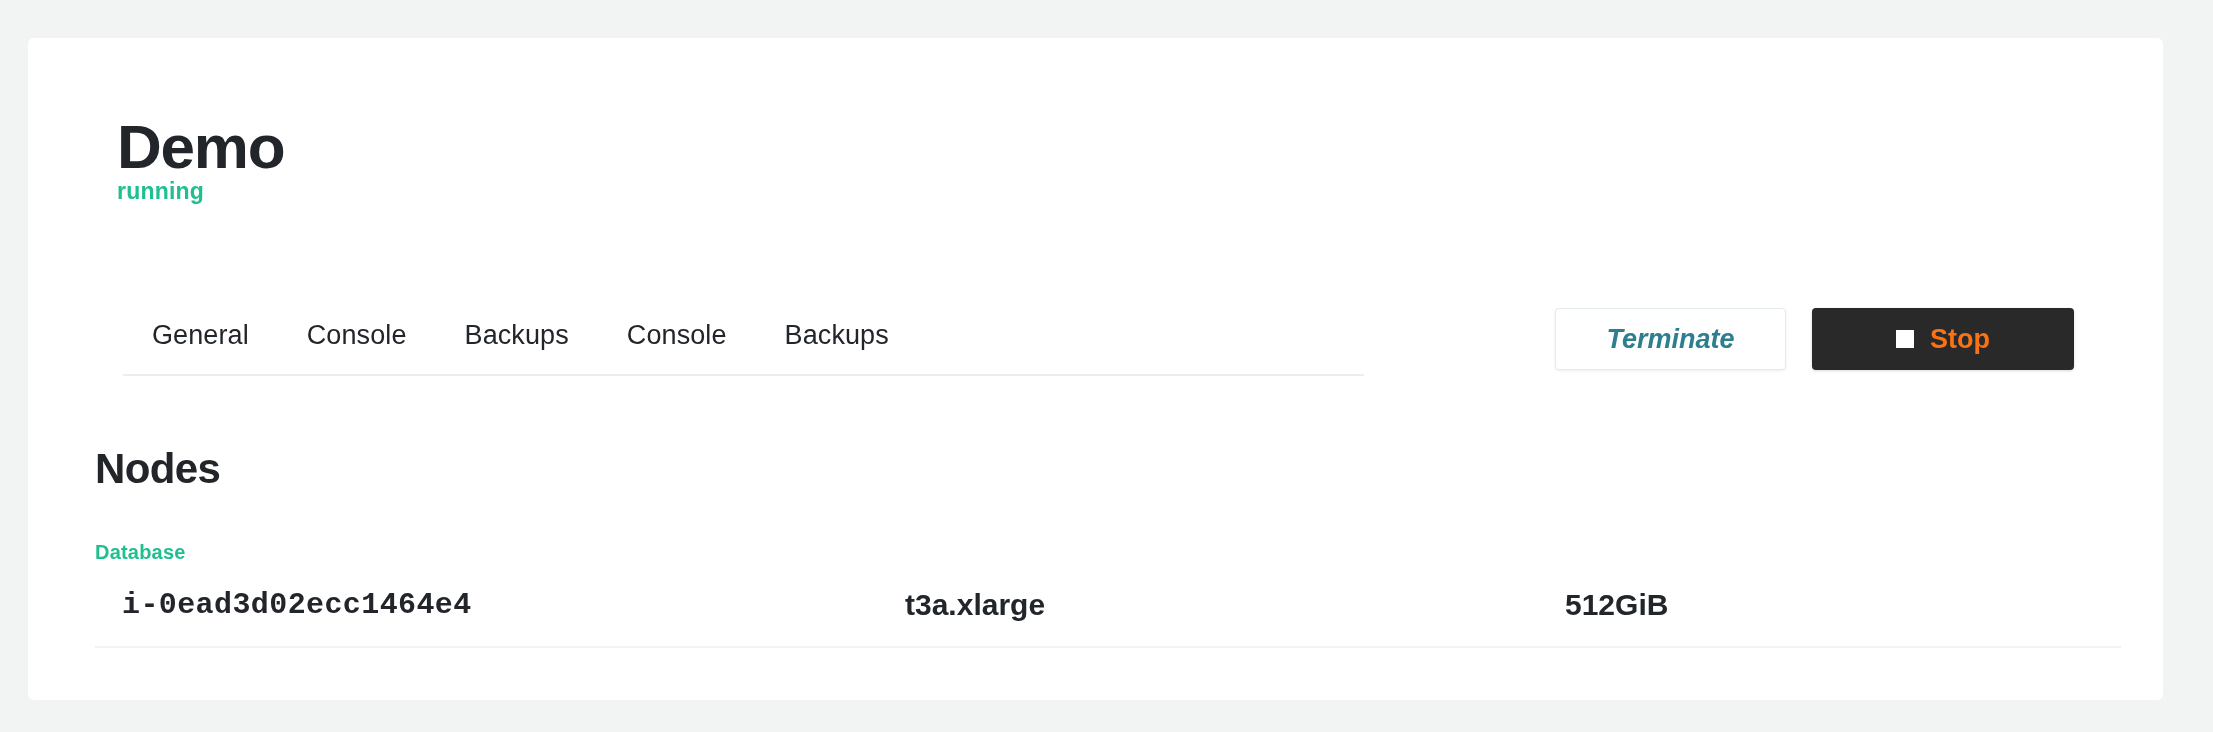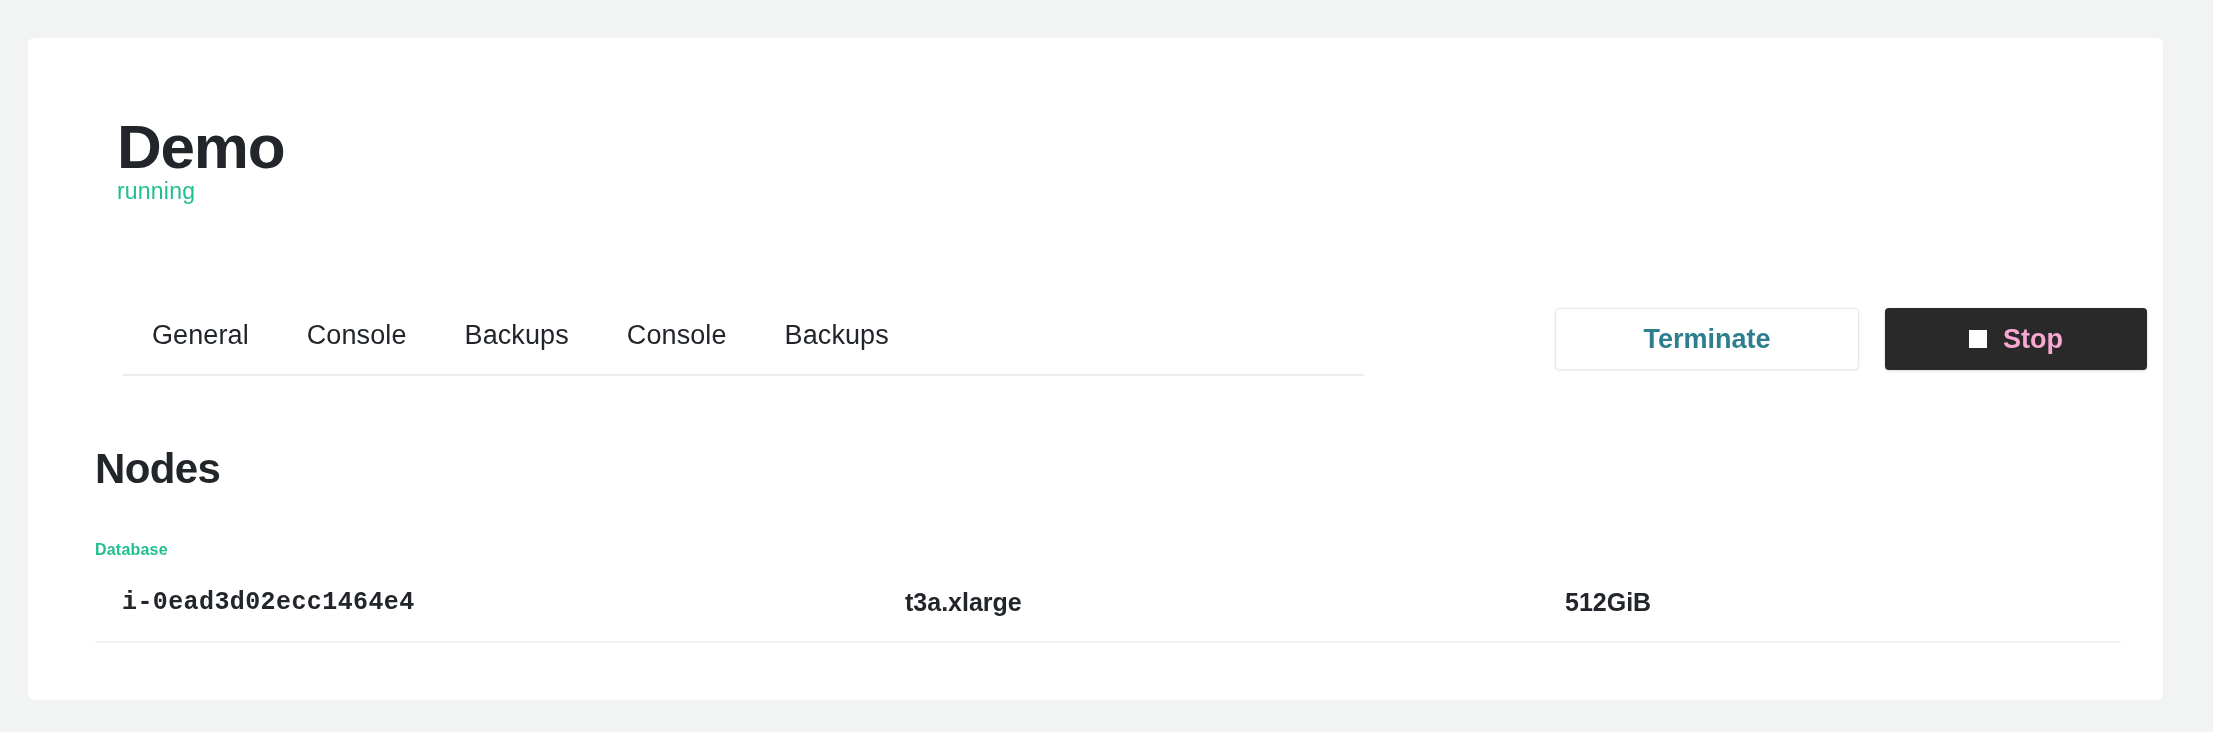--- a/index.html
+++ b/index.html
@@ -45,21 +45,21 @@
     font-size: 62px;
     font-weight: bold;
     color: #22262a;
     letter-spacing: -1.2px;
     line-height: 1;
     margin: 0;
   }
   .status-badge {
     margin-left: 22px;
     font-size: 23px;
-    font-weight: normal;
+    font-weight: bold;
     color: #20bf8f;
     letter-spacing: 0.2px;
   }
 
   
   .tabbar {
     position: absolute;
     left: 95px;
     top: 258px;
     width: 1241px;
@@ -112,32 +112,33 @@
     font-size: 27px;
     font-weight: bold;
     border-radius: 4px;
     cursor: pointer;
     display: inline-flex;
     align-items: center;
     justify-content: center;
     line-height: 1;
   }
   .btn-terminate {
-    width: 304px;
+    width: 231px;
     height: 62px;
     background: #ffffff;
     color: #2d7f8e;
     border: 1px solid #e3eaea;
     box-shadow: 0 1px 3px rgba(0,0,0,0.07);
+    font-style: italic;
   }
   .btn-stop {
     width: 262px;
     height: 62px;
     background: #292929;
-    color: #f9a8d4;
+    color: #f97316;
     border: none;
     box-shadow: 0 1px 3px rgba(0,0,0,0.15);
     gap: 16px;
   }
   .stop-glyph {
     width: 18px;
     height: 18px;
     background: #ffffff;
     display: inline-block;
   }
@@ -151,38 +152,38 @@
     font-weight: bold;
     color: #22262a;
     letter-spacing: -0.6px;
     margin: 0;
     line-height: 1;
   }
   .group-label {
     position: absolute;
     left: 67px;
     top: 504px;
-    font-size: 16px;
+    font-size: 20px;
     font-weight: bold;
     color: #20bf8f;
     letter-spacing: 0.2px;
     line-height: 1;
   }
 
   .nodes-table {
     position: absolute;
     left: 67px;
     top: 538px;
     width: 2026px;
     border-collapse: collapse;
   }
   .nodes-table td {
     padding: 12px 0 24px 0;
     border-bottom: 2px solid #f2f3f3;
-    font-size: 25px;
+    font-size: 30px;
     font-weight: bold;
     color: #22262a;
     text-align: left;
     vertical-align: middle;
   }
   .cell-id {
     width: 810px;
     padding-left: 27px !important;
     font-family: "Liberation Mono", monospace;
     letter-spacing: 0.4px;

